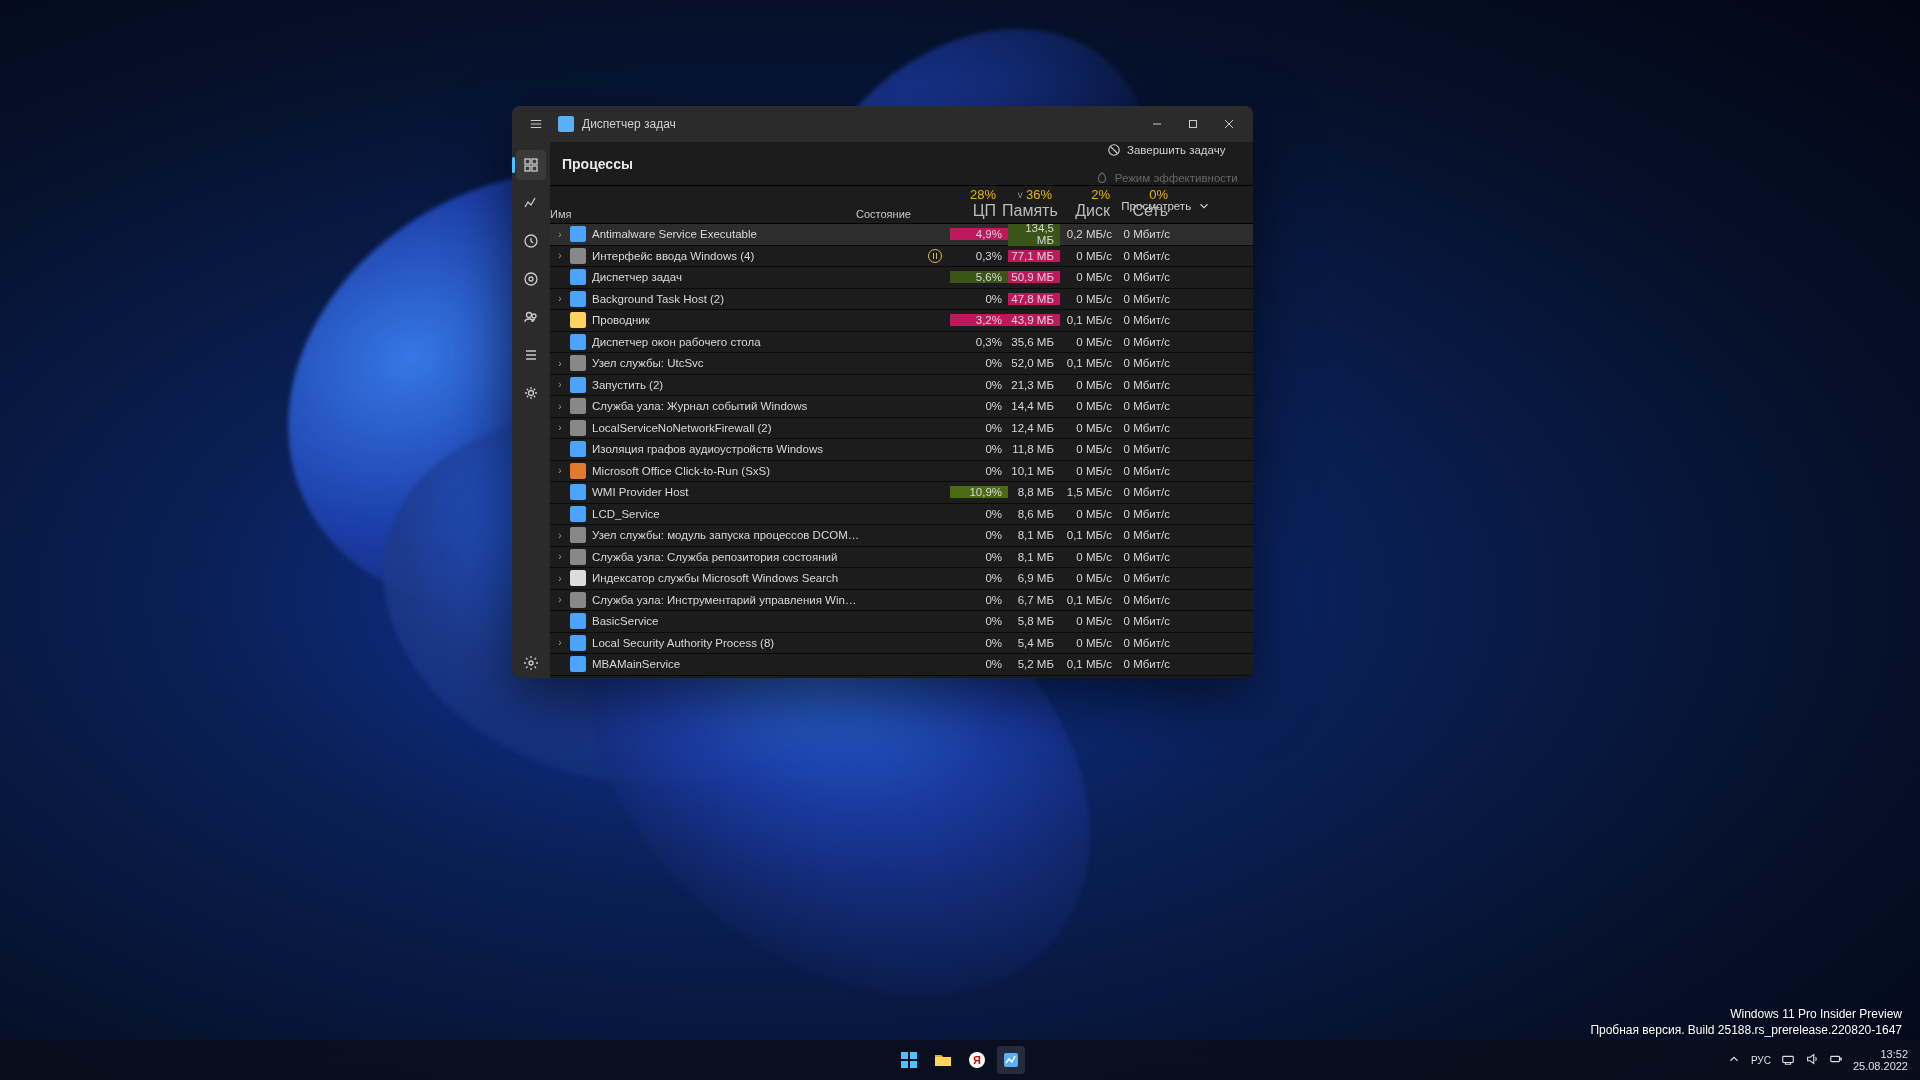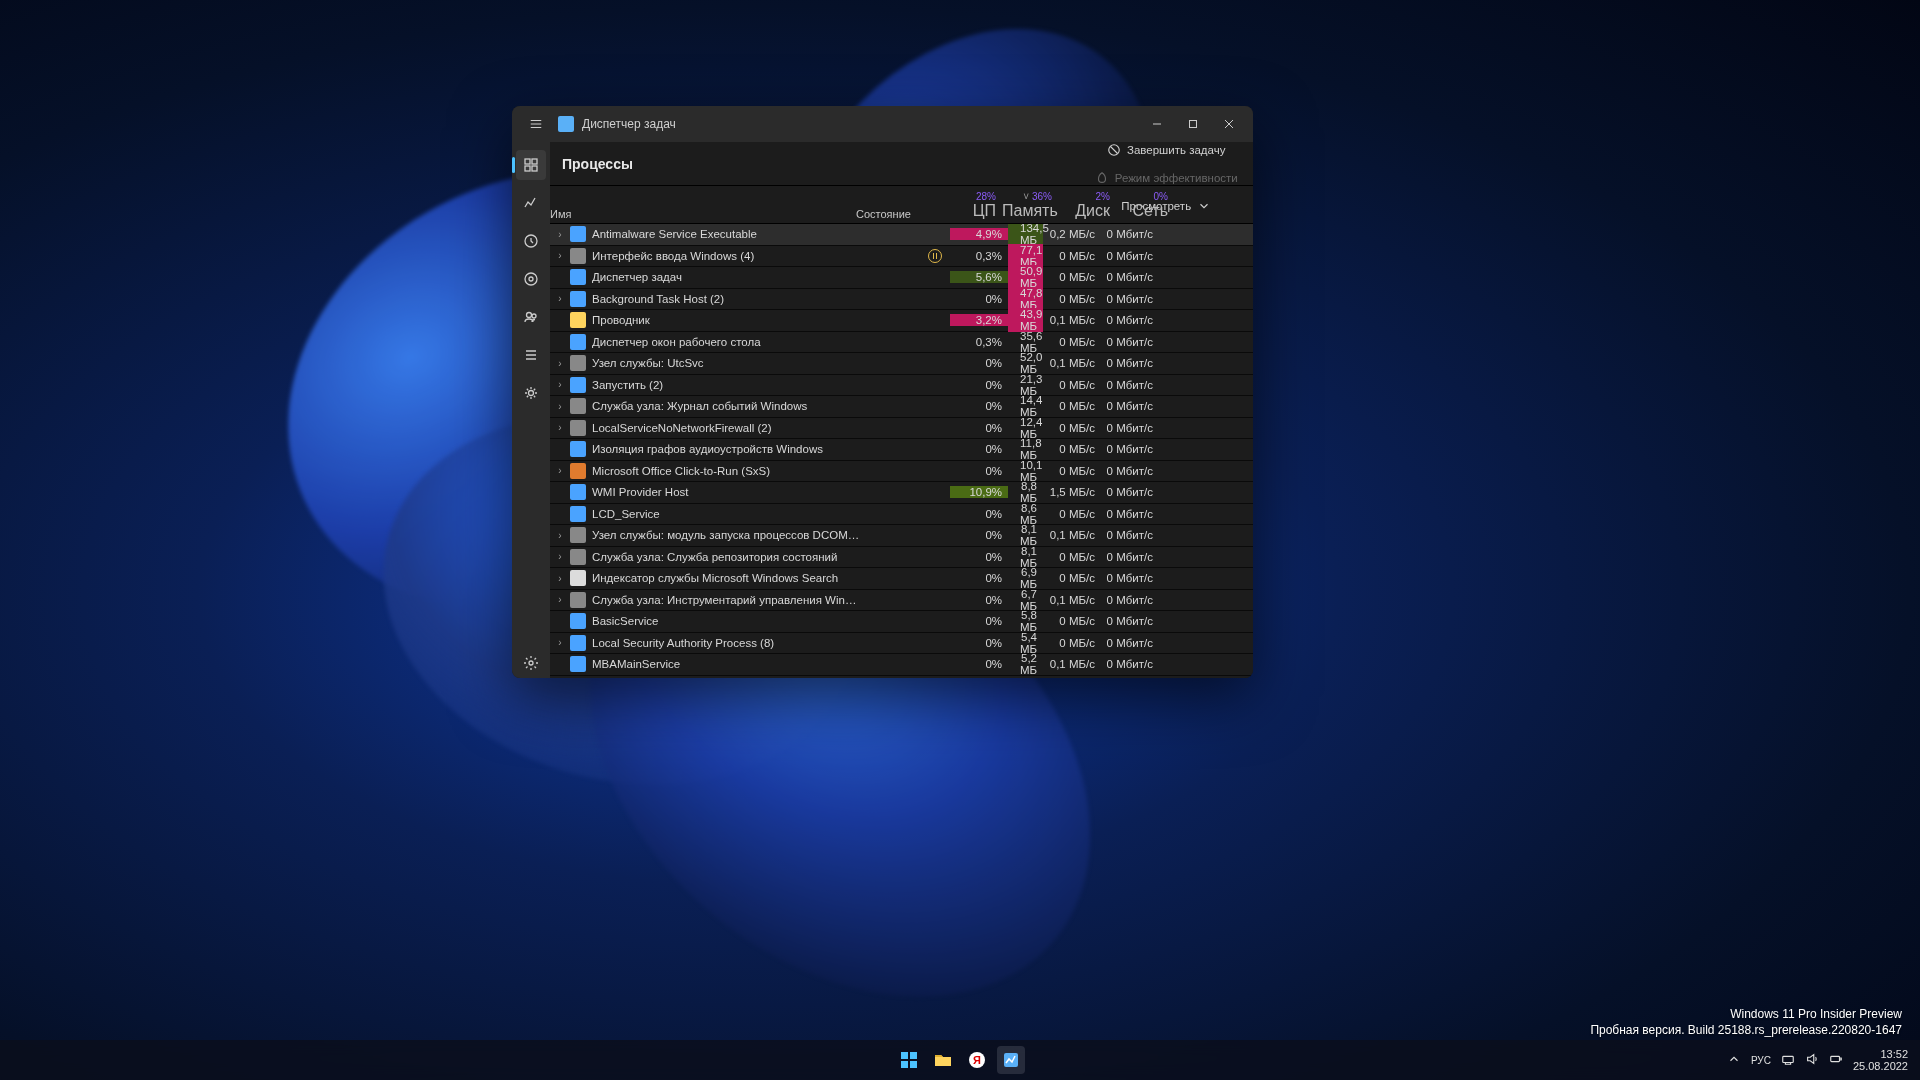--- a/index.html
+++ b/index.html
@@ -37,38 +37,38 @@
 .toolbar .actions{margin-left:auto;display:flex;gap:14px;align-items:center;flex-direction:column;}
 .tbtn{display:flex;align-items:center;gap:6px;font-size:11.5px;color:#d0d0d0;cursor:pointer;}
 .tbtn.disabled{color:#666;}
 .tbtn svg{width:14px;height:14px;fill:none;stroke:currentColor;stroke-width:1.3;}
 
 .table{flex:1;overflow:hidden;display:flex;flex-direction:column;}
 .thead{display:flex;height:38px;font-size:11px;color:#c8c8c8;border-bottom:1px solid #000;align-items:flex-end;padding-bottom:3px;}
 .col-name{width:306px;}
 .col-status{width:88px;}
 .col{width:58px;text-align:right;padding-right:6px;}
-.col .pct{display:block;font-size:10px;color:#8b5cf6;line-height:1.1;}
+.col .pct{display:block;font-size:13px;color:#eab308;line-height:1.1;}
 .col .lbl{display:block;font-size:16px;color:#bbb;}
 .col.mem{width:56px;}
 .col.sort .pct::before{content:"˅ ";font-size:10px;color:#999;}
 
 .rows{flex:1;overflow-y:auto;scrollbar-width:thin;scrollbar-color:#555 #222;}
 .rows::-webkit-scrollbar{width:8px;}
 .rows::-webkit-scrollbar-track{background:#222;}
 .rows::-webkit-scrollbar-thumb{background:#555;border-radius:4px;}
 
 .row{display:flex;height:21.5px;align-items:center;font-size:11.5px;color:#d8d8d8;border-bottom:1px solid #0a0a0a;cursor:pointer;}
 .row.selected{background:#2d2d2d;}
 .row .expand{width:20px;text-align:center;color:#999;font-size:10px;}
 .row .ricon{width:16px;height:16px;margin-right:6px;display:inline-block;border-radius:2px;flex-shrink:0;}
 .row .rname{width:270px;white-space:nowrap;overflow:hidden;text-overflow:ellipsis;}
 .row .rstatus{width:88px;display:flex;align-items:center;justify-content:flex-end;padding-right:8px;}
 .row .rcol{width:58px;text-align:right;padding-right:6px;}
-.row .rcol.mem{width:35px;padding-left:12px;}
+.row .rcol.mem{width:52px;}
 .heat1{background:#be185d;} .heat2{background:#3b5518;} .heat3{background:#4a6b14;}
 
 .ic-blue{background:#4aa3ff;} .ic-yellow{background:#ffd45e;} .ic-orange{background:#e07b2e;} .ic-gear{background:#888;} .ic-white{background:#dcdcdc;}
 
 
 .watermark{position:absolute;right:18px;bottom:42px;text-align:right;color:#fff;font-size:12px;line-height:1.35;text-shadow:0 1px 2px rgba(0,0,0,.6);}
 
 
 .taskbar{position:absolute;left:0;right:0;bottom:0;height:40px;background:rgba(10,14,28,.85);backdrop-filter:blur(8px);display:flex;align-items:center;}
 .taskbar .center{position:absolute;left:50%;transform:translateX(-50%);display:flex;gap:6px;}

